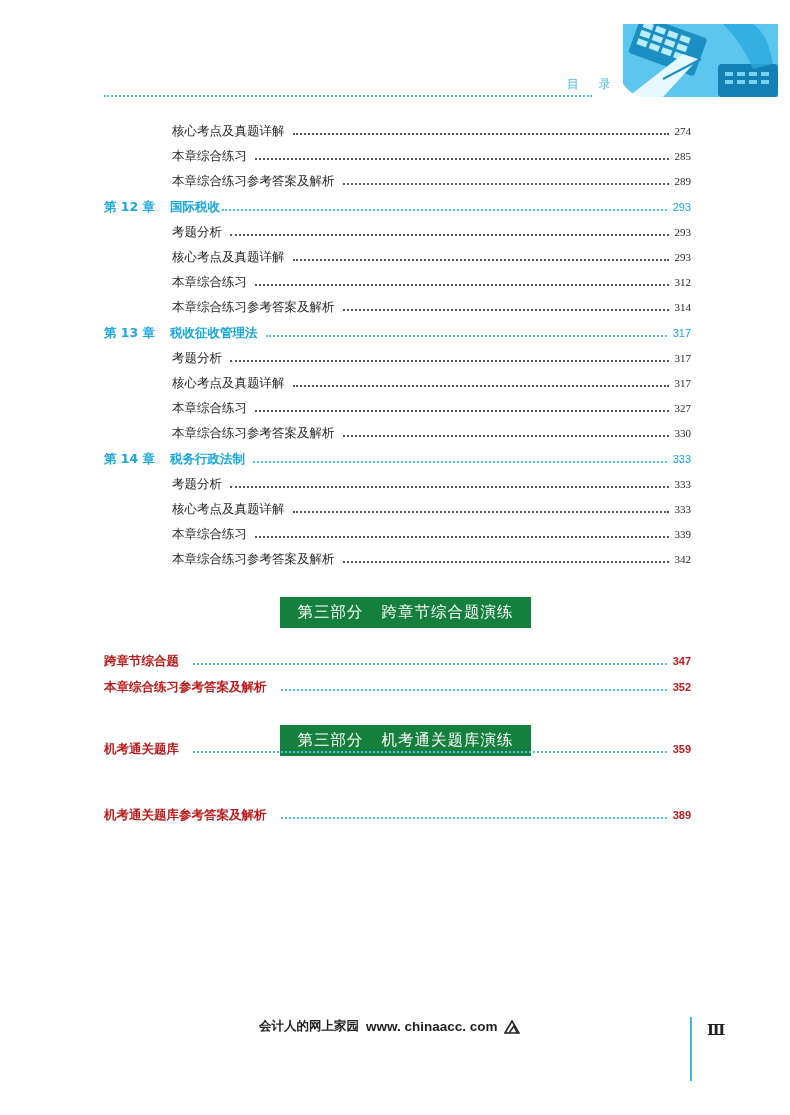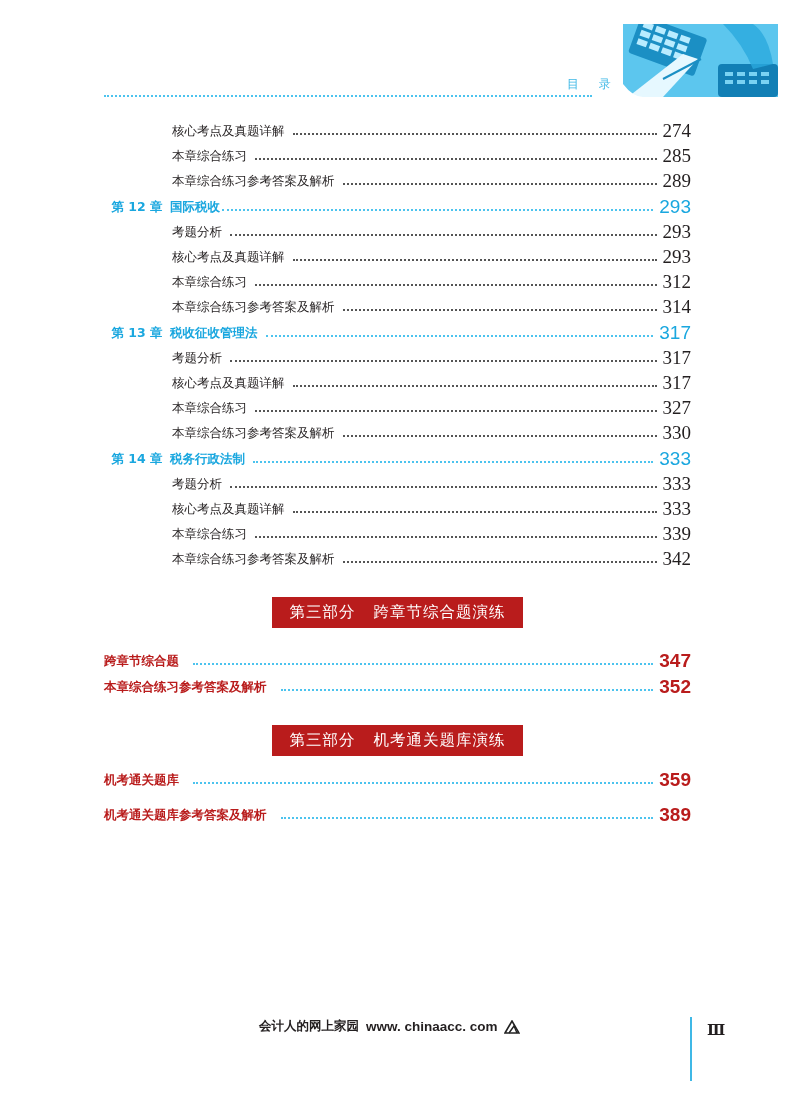--- a/index.html
+++ b/index.html
@@ -8,32 +8,32 @@
   .hdr-line { position:absolute; left:104px; top:95px; width:488px; height:0;
               border-top:2px dotted #4cc3ee; }
   .hdr-title { position:absolute; left:567px; top:76px; font-size:12px; color:#3fb8e6;
                font-family:"DejaVu Sans","Liberation Sans",sans-serif; letter-spacing:8px; }
   .hdr-photo { position:absolute; left:623px; top:24px; width:155px; height:73px; overflow:hidden;
                background:linear-gradient(135deg,#8fd8f6 0%,#47bde9 45%,#1fa8dc 100%); }
   .toc { position:absolute; left:0; top:0; width:790px; }
   .row { position:absolute; height:20px; display:flex; align-items:center; font-size:12.5px; }
   .row .lbl { white-space:nowrap; }
   .row .dots { flex:1; margin:0 6px 0 8px; height:0; border-bottom:2px dotted #555; position:relative; top:3px; }
-  .row .pg { white-space:nowrap; font-family:"Liberation Serif","DejaVu Serif",serif; font-size:19px; }
+  .row .pg { white-space:nowrap; font-family:"Liberation Serif","DejaVu Serif",serif; font-size:11px; }
   .row.sub { left:172px; width:519px; }
   .row.chap { left:104px; width:587px; color:#1aa7df; font-weight:bold;
-              font-family:"DejaVu Sans","Liberation Sans",sans-serif;text-align:center; }
+              font-family:"DejaVu Sans","Liberation Sans",sans-serif; }
   .row.chap .dots { border-bottom-color:#4cc3ee; }
   .row.chap .pg { font-family:"Liberation Sans","DejaVu Sans",sans-serif; font-weight:normal; }
   .row.chap .num { display:inline-block; width:66px; }
   .row.part-item { left:104px; width:587px; color:#b91c1c; font-weight:bold;
                    font-family:"DejaVu Sans","Liberation Sans",sans-serif; }
   .row.part-item .dots { border-bottom-color:#4cc3ee; }
   .row.part-item .pg { font-family:"Liberation Sans","DejaVu Sans",sans-serif; font-weight:bold; }
-  .part-box { position:absolute; left:272px; width:251px; height:31px; background:#b91c1c;
+  .part-box { position:absolute; left:280px; width:251px; height:31px; background:#15803d;
               color:#fff; font-size:15.5px; display:flex; align-items:center; justify-content:center;
               font-family:"DejaVu Sans","Liberation Sans",sans-serif; letter-spacing:1px; }
   .part-box .gap { display:inline-block; width:18px; }
   .footer { position:absolute; left:259px; top:1018px; font-size:12.5px; font-weight:bold;
             font-family:"DejaVu Sans","Liberation Sans",sans-serif; display:flex; align-items:center; }
   .footer .site { margin-left:7px; font-size:13.5px; font-family:"Liberation Sans","DejaVu Sans",sans-serif; }
   .footer .logo { margin-left:6px; width:16px; height:14px; }
   .vbar { position:absolute; left:690px; top:1017px; width:2px; height:64px; background:#3fb8e6; }
   .pageno { position:absolute; left:707px; top:1021px; font-size:15px; font-weight:bold;
             font-family:"Liberation Serif","DejaVu Serif",serif; letter-spacing:-1px; }
@@ -191,21 +191,21 @@
     <span class="lbl">本章综合练习参考答案及解析</span>
     <span class="dots" style="margin-left:14px"></span>
     <span class="pg">352</span>
   </div>
 
   <div class="part-box" style="top:725px">
     <span>第三部分</span>
       <span class="gap"></span>
       <span>机考通关题库演练</span>
   </div>
-  <div class="row part-item" style="top:770px">
+  <div class="row part-item" style="top:739px">
     <span class="lbl">机考通关题库</span>
     <span class="dots" style="margin-left:14px"></span>
     <span class="pg">359</span>
   </div>
   <div class="row part-item" style="top:805px">
     <span class="lbl">机考通关题库参考答案及解析</span>
     <span class="dots" style="margin-left:14px"></span>
     <span class="pg">389</span>
   </div>
 </div>

